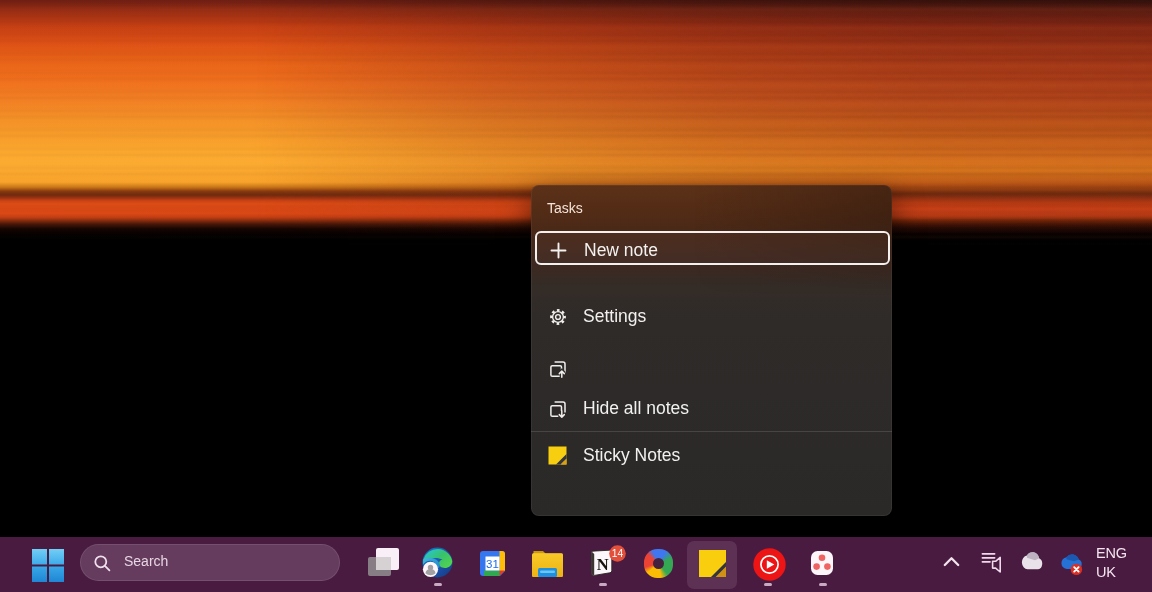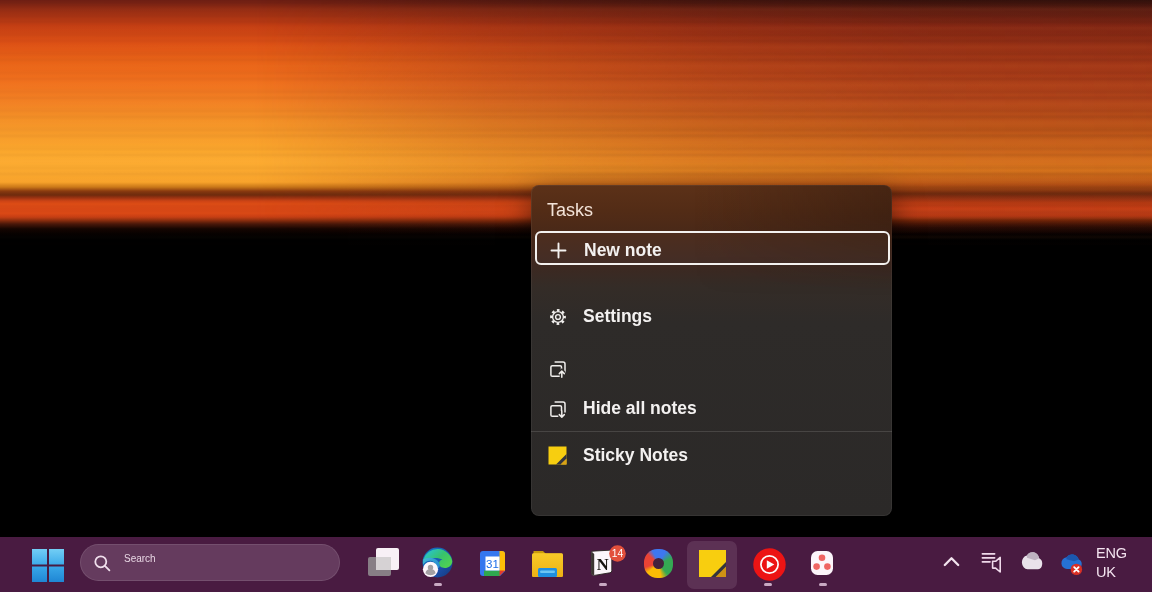--- a/index.html
+++ b/index.html
@@ -36,38 +36,38 @@
     border-radius:8px;
     background:linear-gradient(180deg,
       #5c3118 0px, #532c16 25px, #482818 50px, #3e2820 78px,
       #342c27 102px, #2e2b29 138px, #2b2928 100%);
     box-shadow:0 10px 30px rgba(0,0,0,0.55), inset 0 0 0 1px rgba(255,255,255,0.055);}
   #menu .tint{position:absolute;left:0;top:0;right:0;height:110px;
     border-radius:8px 8px 0 0;
     background:linear-gradient(90deg, rgba(0,0,0,0) 45%, rgba(25,12,8,0.30) 100%);
     -webkit-mask-image:linear-gradient(180deg,#000 30%,transparent 100%);
     mask-image:linear-gradient(180deg,#000 30%,transparent 100%);}
-  #menu .hdr{position:absolute;left:16px;top:196px;font-size:18px;color:#f3e3d8;}
+  #menu .hdr{position:absolute;left:16px;top:196px;font-size:14px;color:#f3e3d8;}
   .mrow{position:absolute;left:3px;width:355px;height:39px;}
   .mrow .ic{position:absolute;left:12px;top:0;width:23px;height:39px;
     display:flex;align-items:center;justify-content:center;}
   .mrow .tx{position:absolute;left:49px;top:0;height:39px;display:flex;align-items:center;
-    font-size:17.5px;color:#f3f1f0;font-weight:bold;}
+    font-size:17.5px;color:#f3f1f0;}
   #row-new{border:2px solid #f3f1ef;border-radius:6px;left:4px;width:351px;height:29.5px;
     background:rgba(255,255,255,0.028);}
   #row-new .ic,#row-new .tx{height:29.5px;top:2.5px;}
   #row-new .ic{left:10px;}
   #row-new .tx{left:47px;}
   .msep{position:absolute;left:0;width:361px;height:1px;background:rgba(255,255,255,0.13);}
   
   #bar{position:absolute;left:0;top:537px;width:1152px;height:55px;background:#491b41;}
   .abs{position:absolute;}
   #search{position:absolute;left:80px;top:6.5px;width:260px;height:37px;border-radius:19px;
     background:#653b5e;border:1px solid rgba(255,255,255,0.10);box-sizing:border-box;}
-  #search .stx{position:absolute;left:43px;top:8.5px;font-size:10px;color:#e7d6e3;}
+  #search .stx{position:absolute;left:43px;top:8.5px;font-size:14px;color:#e7d6e3;}
   .pill{position:absolute;top:46px;width:8px;height:3px;border-radius:2px;background:#c9aac3;}
   #stickyhl{position:absolute;left:687px;top:3.5px;width:50px;height:48px;border-radius:7px;
     background:rgba(221,199,219,0.13);}
   .tray-eng{position:absolute;left:1096px;top:7px;width:48px;
     font-size:14.5px;color:#f4e4f0;line-height:19px;letter-spacing:-0.2px;}
 </style>
 </head>
 <body>
 <div id="wall">
     <div id="wallR"></div>

